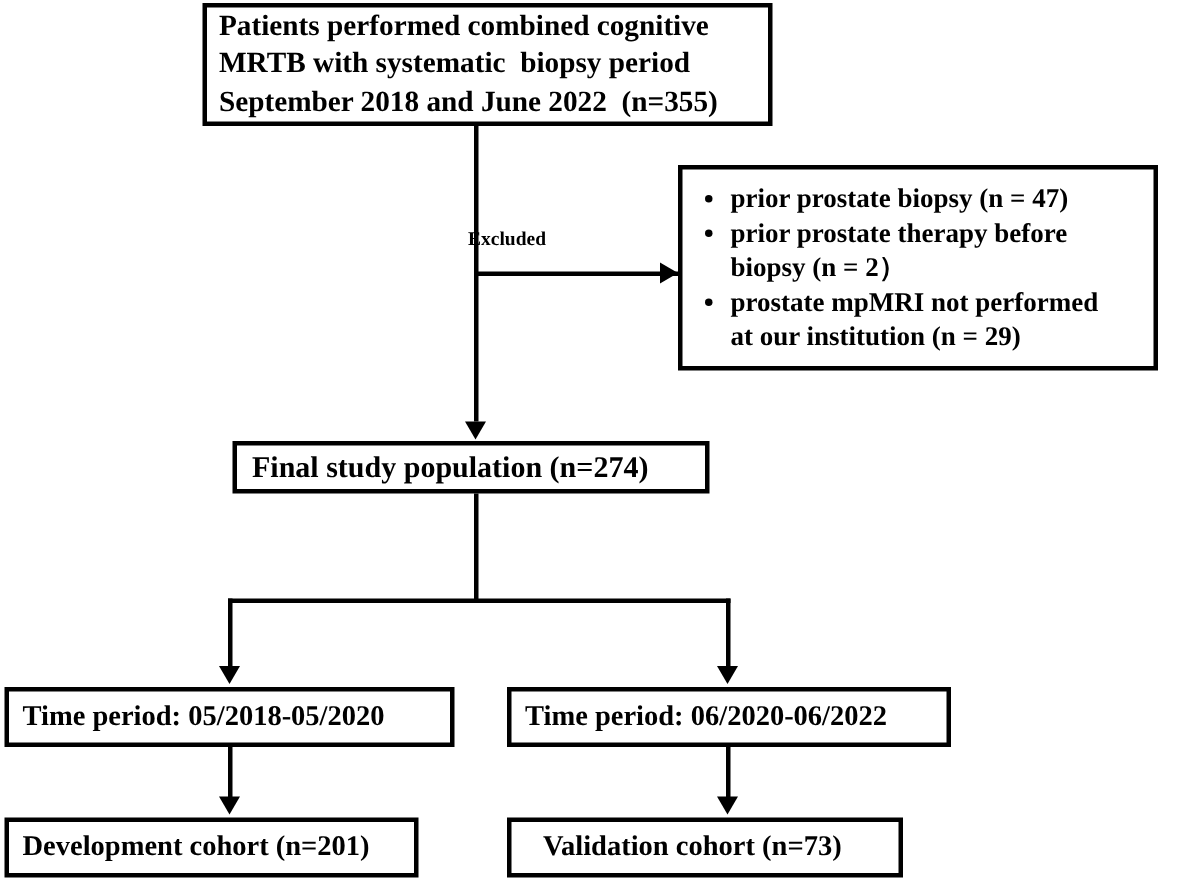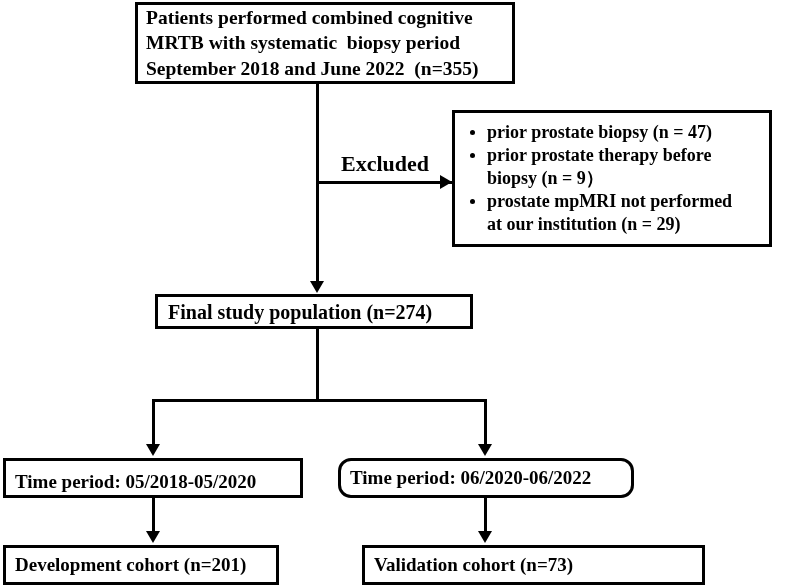--- a/index.html
+++ b/index.html
@@ -79,33 +79,33 @@
     width: 318px;
     height: 35px;
     padding-left: 10px;
     font-size: 20px;
     justify-content: center;
   }
 
   
   #box-period-dev {
     left: 3px; top: 458px; width: 300px; height: 40px;
-    padding-left: 9px; font-size: 19px; justify-content: flex-end;
+    padding-left: 9px; font-size: 19px;
   }
   #box-period-val {
     left: 338px; top: 458px; width: 296px; height: 40px;
-    padding-left: 9px; font-size: 19px; border-radius: 13px;
+    padding-left: 9px; font-size: 19px;
   }
   #box-development {
     left: 3px; top: 545px; width: 276px; height: 40px;
     padding-left: 9px; font-size: 19px;
   }
   #box-validation {
-    left: 338px; top: 545px; width: 343px; height: 40px;
-    padding-left: 9px; font-size: 19px; margin-left: 24px;
+    left: 338px; top: 545px; width: 264px; height: 40px;
+    padding-left: 21px; font-size: 19px;
   }
 
   
   .vline {
     position: absolute;
     width: 3px;
     background: #000000;
   }
   .hline {
     position: absolute;
@@ -143,23 +143,23 @@
   #conn-right-arrow      { left: 478px; top: 444px; }
 
   #conn-dev-vert         { left: 152px; top: 498px; height: 35px; }
   #conn-dev-arrow        { left: 146px; top: 531px; }
   #conn-val-vert         { left: 484px; top: 498px; height: 35px; }
   #conn-val-arrow        { left: 478px; top: 531px; }
 
   
   #label-excluded {
     position: absolute;
-    left: 341px;
+    left: 312px;
     top: 151px;
-    font-size: 22px;
+    font-size: 13px;
     white-space: nowrap;
     text-align: right;
   }
 </style>
 </head>
 <body>
 
 <div id="flowchart">
 
   <div class="box" id="box-enrolled">
@@ -172,21 +172,21 @@
   <div class="hline" id="conn-excl-horiz"></div>
   <div class="arrow-right" id="conn-excl-arrow"></div>
   <div class="arrow-down" id="conn-final-arrow"></div>
 
   <div id="label-excluded">Excluded</div>
 
   <div class="box" id="box-excluded">
     <ul>
       <li>prior prostate biopsy (n = 47)</li>
       <li>prior prostate therapy before
-biopsy (n = 9）</li>
+biopsy (n = 2）</li>
       <li>prostate mpMRI not performed
 at our institution (n = 29)</li>
     </ul>
   </div>
 
   <div class="box" id="box-final">
     <div class="line">Final study population (n=274)</div>
   </div>
 
   <div class="vline" id="conn-final-vert"></div>

